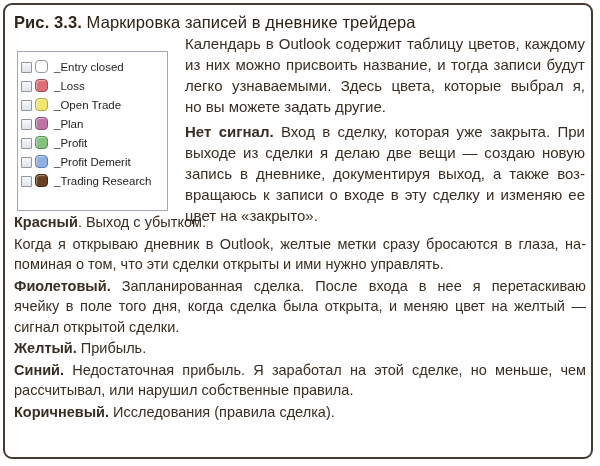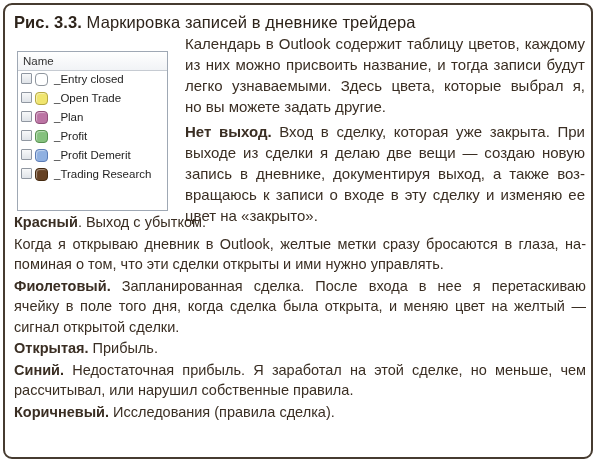--- a/index.html
+++ b/index.html
@@ -24,21 +24,21 @@
     position:absolute; left:17px; top:51px; width:151px; height:160px;
     border:1px solid #9FA8B4; background:#FFFFFF; box-sizing:border-box;
   }
   .panel-header {
     height:19px; line-height:19px; box-sizing:border-box;
     border-bottom:1px solid #C6CBD2;
     background:linear-gradient(#FFFFFF,#F1F3F6);
     font-size:11.5px; color:#333333; padding-left:5px;
   }
   .rows { padding-top:2px; }
-  .row { display:flex; align-items:flex-start; height:19px; padding-left:3px; }
+  .row { display:flex; align-items:flex-end; height:19px; padding-left:3px; }
   .checkbox {
     width:11px; height:11px; box-sizing:border-box; flex:0 0 auto;
     border:1px solid #9097A1; border-radius:1px;
     background:linear-gradient(180deg,#F7F8F9,#DFE3E8);
     margin-right:3px;
   }
   .swatch {
     width:13px; height:13px; box-sizing:border-box; flex:0 0 auto;
     border:1px solid #888888; border-radius:4px;
     box-shadow:inset 1px 1px 1px rgba(255,255,255,.45);
@@ -64,26 +64,30 @@
 </head>
 <body>
 
 <div class="frame"></div>
 
 <div class="title">
   <b>Рис. 3.3.</b><span> Маркировка записей в дневнике трейдера</span>
 </div>
 
 <div class="panel">
-  <div class="panel-header">Name</div>
   <div class="rows">
     <div class="row">
       <span class="checkbox"></span>
       <span class="swatch" style="background: rgb(255, 255, 255); border-color: rgb(143, 150, 158);"></span>
       <span class="row-label">_Entry closed</span>
+    </div>
+    <div class="row">
+      <span class="checkbox"></span>
+      <span class="swatch" style="background: rgb(221, 110, 118); border-color: rgb(168, 74, 81);"></span>
+      <span class="row-label">_Loss</span>
     </div>
     <div class="row">
       <span class="checkbox"></span>
       <span class="swatch" style="background: rgb(240, 229, 110); border-color: rgb(181, 168, 67);"></span>
       <span class="row-label">_Open Trade</span>
     </div>
     <div class="row">
       <span class="checkbox"></span>
       <span class="swatch" style="background: rgb(188, 116, 164); border-color: rgb(143, 78, 121);"></span>
       <span class="row-label">_Plan</span>
@@ -107,21 +111,21 @@
 </div>
 
 <div class="right-col">
   <div class="para">
     <div class="jline">Календарь в Outlook содержит таблицу цветов, каждому</div>
     <div class="jline">из них можно присвоить название, и тогда записи будут</div>
     <div class="jline">легко узнаваемыми. Здесь цвета, которые выбрал я,</div>
     <div class="jline left">но вы можете задать другие.</div>
   </div>
   <div class="para">
-    <div class="jline"><b>Нет выход.</b><span> Вход в сделку, которая уже закрыта. При</span></div>
+    <div class="jline"><b>Нет сигнал.</b><span> Вход в сделку, которая уже закрыта. При</span></div>
     <div class="jline">выходе из сделки я делаю две вещи — создаю новую</div>
     <div class="jline">запись в дневнике, документируя выход, а также воз-</div>
     <div class="jline">вращаюсь к записи о входе в эту сделку и изменяю ее</div>
     <div class="jline left">цвет на «закрыто».</div>
   </div>
 </div>
 
 <div class="bottom-block">
   <div class="section">
     <div class="jline left"><b>Красный</b><span>. Выход с убытком.</span></div>
@@ -129,21 +133,21 @@
   <div class="section">
     <div class="jline">Когда я открываю дневник в Outlook, желтые метки сразу бросаются в глаза, на-</div>
     <div class="jline left">поминая о том, что эти сделки открыты и ими нужно управлять.</div>
   </div>
   <div class="section">
     <div class="jline"><b>Фиолетовый.</b><span> Запланированная сделка. После входа в нее я перетаскиваю</span></div>
     <div class="jline">ячейку в поле того дня, когда сделка была открыта, и меняю цвет на желтый —</div>
     <div class="jline left">сигнал открытой сделки.</div>
   </div>
   <div class="section">
-    <div class="jline left"><b>Открытая.</b><span> Прибыль.</span></div>
+    <div class="jline left"><b>Желтый.</b><span> Прибыль.</span></div>
   </div>
   <div class="section">
     <div class="jline"><b>Синий.</b><span> Недостаточная прибыль. Я заработал на этой сделке, но меньше, чем</span></div>
     <div class="jline left">рассчитывал, или нарушил собственные правила.</div>
   </div>
   <div class="section">
     <div class="jline left"><b>Коричневый.</b><span> Исследования (правила сделка).</span></div>
   </div>
 </div>
 

